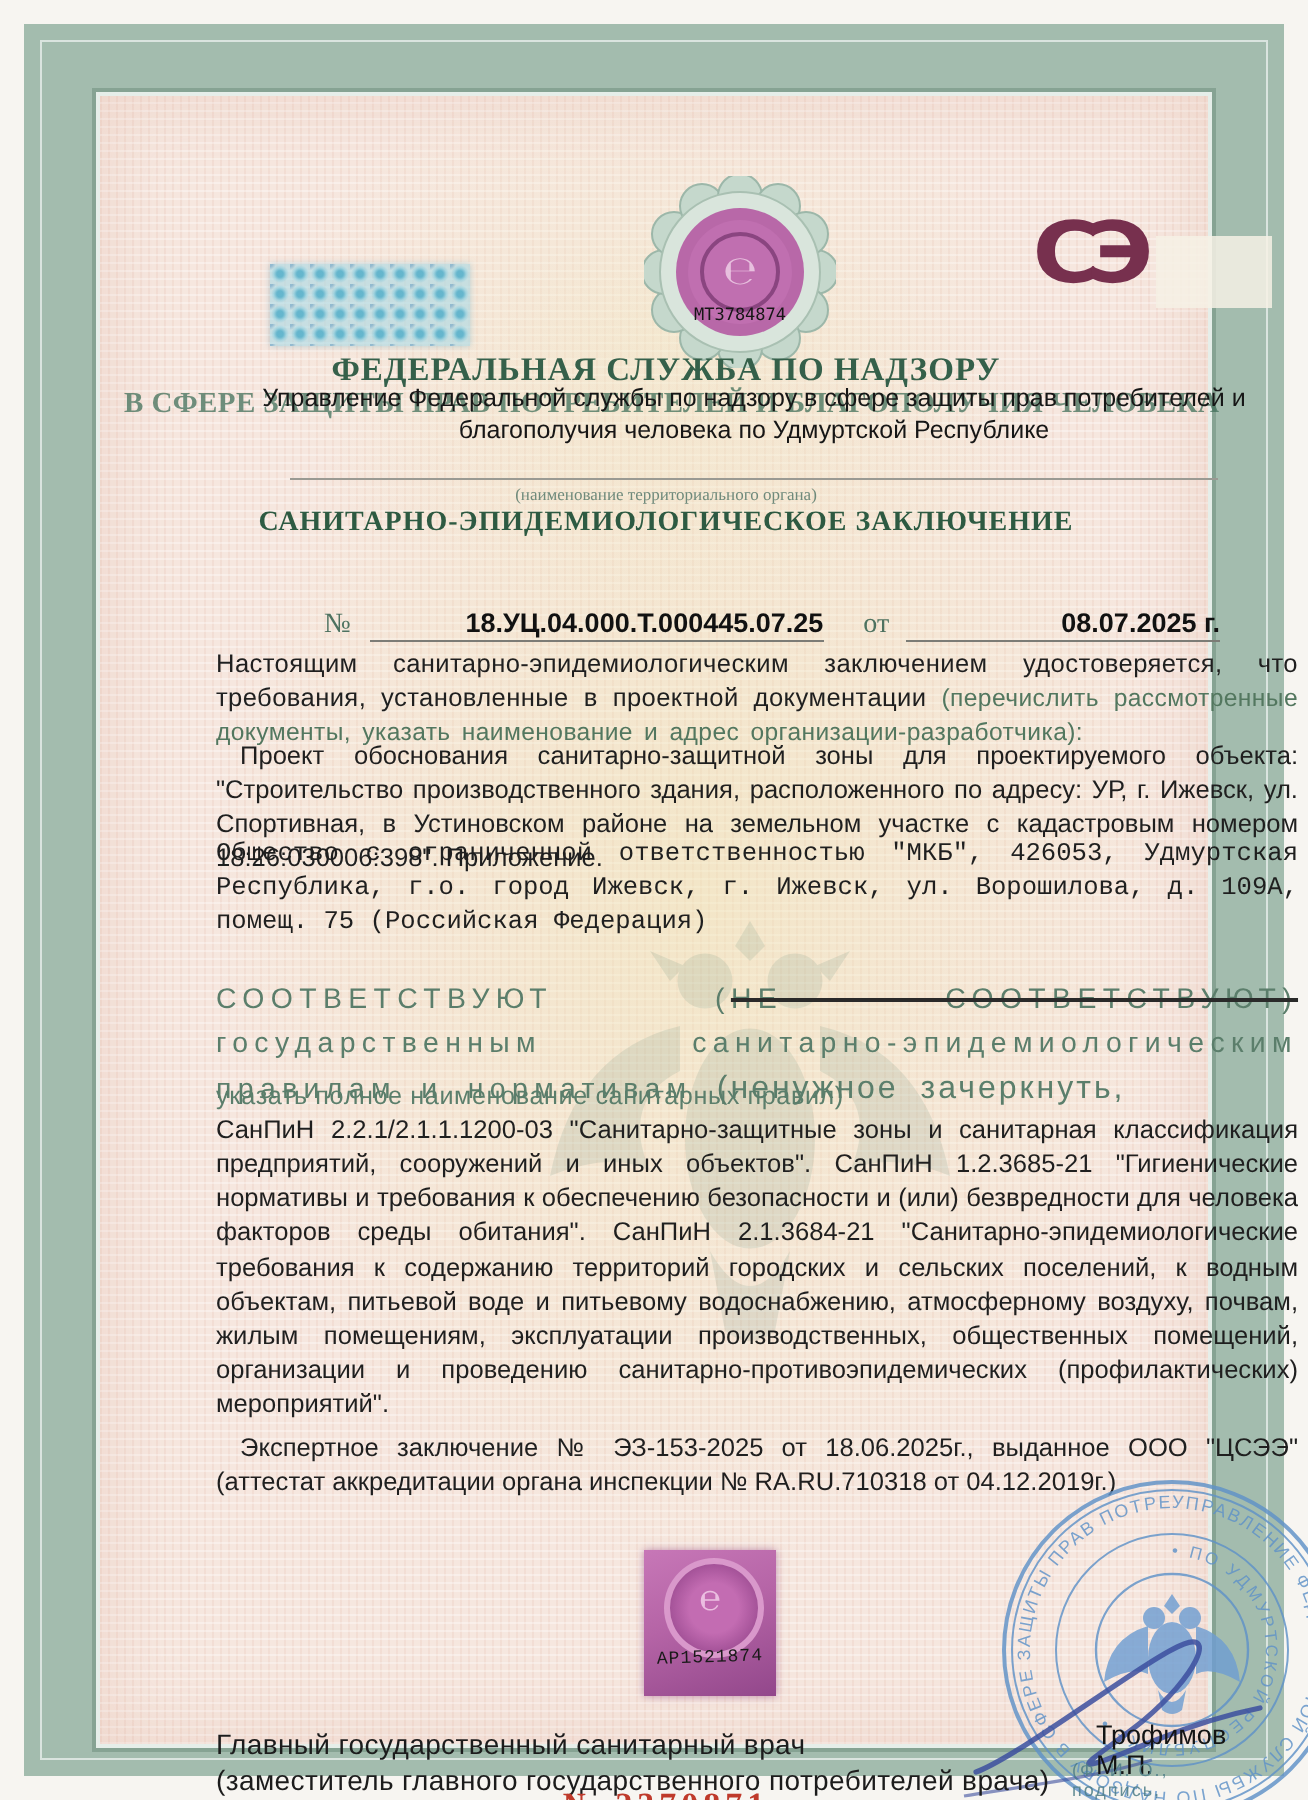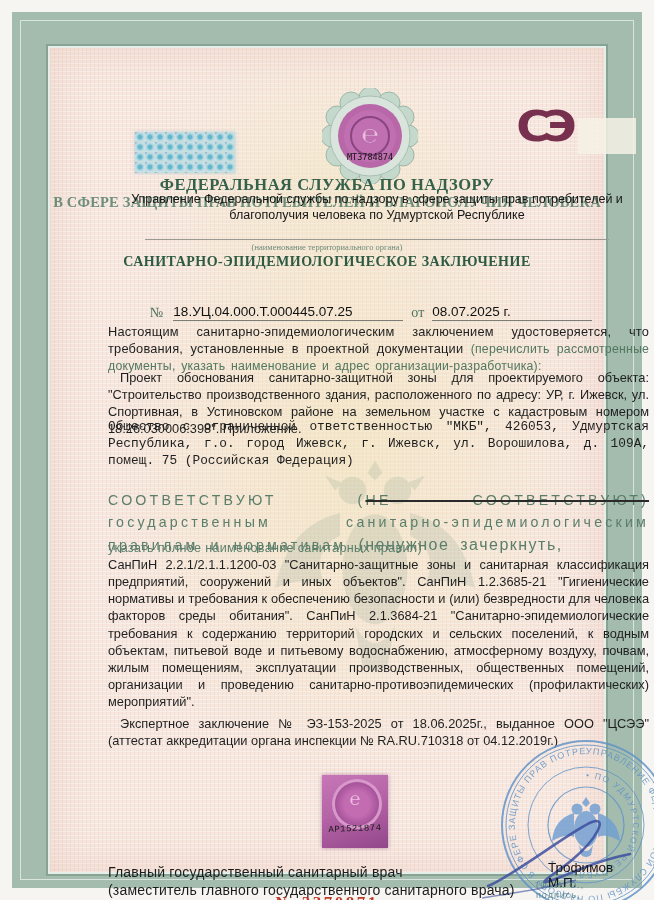--- a/index.html
+++ b/index.html
@@ -16,21 +16,21 @@
   
   .doc{position:absolute;left:50px;top:48px;right:50px;bottom:28px;
     background:
       radial-gradient(ellipse 340px 470px at 300px 400px, rgba(240,229,176,.5), transparent 72%),
       radial-gradient(ellipse 280px 200px at 280px 120px, rgba(242,233,196,.45), transparent 70%),
       repeating-linear-gradient(0deg, rgba(255,255,255,.35) 0 1px, transparent 1px 4px),
       repeating-linear-gradient(90deg, rgba(219,164,146,.14) 0 1px, transparent 1px 4px),
       #f6e7df;
     box-shadow:0 0 0 2px #e6eee9, 0 0 0 4px #86a393, inset 0 0 40px rgba(214,160,140,.25);}
   .abs{position:absolute;}
-  .serif{font-family:"Liberation Serif","DejaVu Serif",serif;}
+  .serif{font-family:"Liberation Serif","DejaVu Serif",serif;margin-left:12px;}
   .green{color:#4e7260;}
   .typed{color:#1f1f1f;}
   .just{text-align:justify;}
   
   .blue-patch{left:85px;top:84px;width:100px;height:41px;
     background:
       radial-gradient(circle at 5px 5px, rgba(96,180,204,.95) 1.6px, rgba(140,205,222,.55) 3.2px, transparent 4.5px),
       radial-gradient(circle at 0px 0px, rgba(96,150,190,.5) 1.2px, transparent 3px),
       rgba(168,216,228,.6);
     background-size:10px 10px, 10px 10px, auto;box-shadow:0 0 3px rgba(120,180,200,.5);}
@@ -40,21 +40,21 @@
     transform:scaleY(.92);line-height:56px;text-align:center;}
   .holo-top{left:272px;top:40px;}
   .svc1{left:0;right:0;top:127px;text-align:center;font-weight:700;font-size:16.5px;letter-spacing:.5px;color:#35604a;}
   .svc2{left:0;right:0;top:146px;text-align:center;font-weight:700;font-size:14.5px;letter-spacing:.2px;color:#41705a;opacity:.75;white-space:nowrap;}
   .territorial{left:47px;top:143px;width:560px;text-align:center;font-size:12.5px;line-height:1.3;color:#161616;}
   .hr-line{left:95px;top:191px;width:464px;border-top:1px solid #9a9a93;}
   .terr-cap{left:0;right:0;top:194px;text-align:center;font-size:8.5px;color:#6f8a7b;}
   .title{left:0;right:0;top:206px;text-align:center;font-weight:700;font-size:14px;letter-spacing:.5px;color:#2d5a42;}
   
   .num-row{left:100px;top:236px;width:460px;display:flex;align-items:flex-end;font-size:14px;}
-  .uline{border-bottom:1px solid #7c7c76;text-align:left;padding-bottom:1px;font-weight:400;font-size:13.5px;color:#111;}
+  .uline{border-bottom:1px solid #7c7c76;text-align:right;padding-bottom:1px;font-weight:700;font-size:13.5px;color:#111;}
   .u1{width:230px;margin:0 8px 0 10px;}
   .u2{width:160px;margin-left:8px;margin-top:20px;}
   
   .para{left:58px;width:541px;font-size:12.8px;line-height:1.32;}
   .form-sm{color:#53775f;font-size:12.3px;}
   .p-intro{top:276px;letter-spacing:.2px;word-spacing:2px;}
   .p-project{top:322px;text-indent:12px;}
   .p-org{top:371px;font-family:Liberation Mono, monospace;}
   .conform{top:441px;color:#5b7e6b;font-size:14.2px;line-height:1.55;letter-spacing:3.2px;word-spacing:5px;}
   .struck{text-decoration:line-through;text-decoration-color:#2a2a2a;text-decoration-thickness:2px;}
@@ -193,17 +193,17 @@
     </svg>
 
     <svg class="abs sig-svg" width="180" height="100" viewBox="0 0 180 100">
       <path d="M8 78 C30 70 95 20 112 14 C128 8 118 30 92 52 C70 70 40 86 98 62 C120 53 140 48 150 46" fill="none" stroke="#3c4f9f" stroke-width="2.6" stroke-linecap="round" opacity=".85"></path>
       <path d="M2 90 C40 84 70 80 96 72" fill="none" stroke="#3c4f9f" stroke-width="1.6" opacity=".6"></path>
     </svg>
     <div class="abs sig-name">Трофимов М.П.</div>
     <div class="abs sig-cap">(Ф. И. О., подпись, печать)</div>
 
     <div class="abs pos1">Главный государственный санитарный врач</div>
-    <div class="abs pos2">(заместитель главного государственного санитарного врача)</div>
+    <div class="abs pos2">(заместитель главного государственного потребителей врача)</div>
 
     <div class="abs serif blank-no">№ 2370871</div>
   </div>
 </div>
 
 </body></html>

